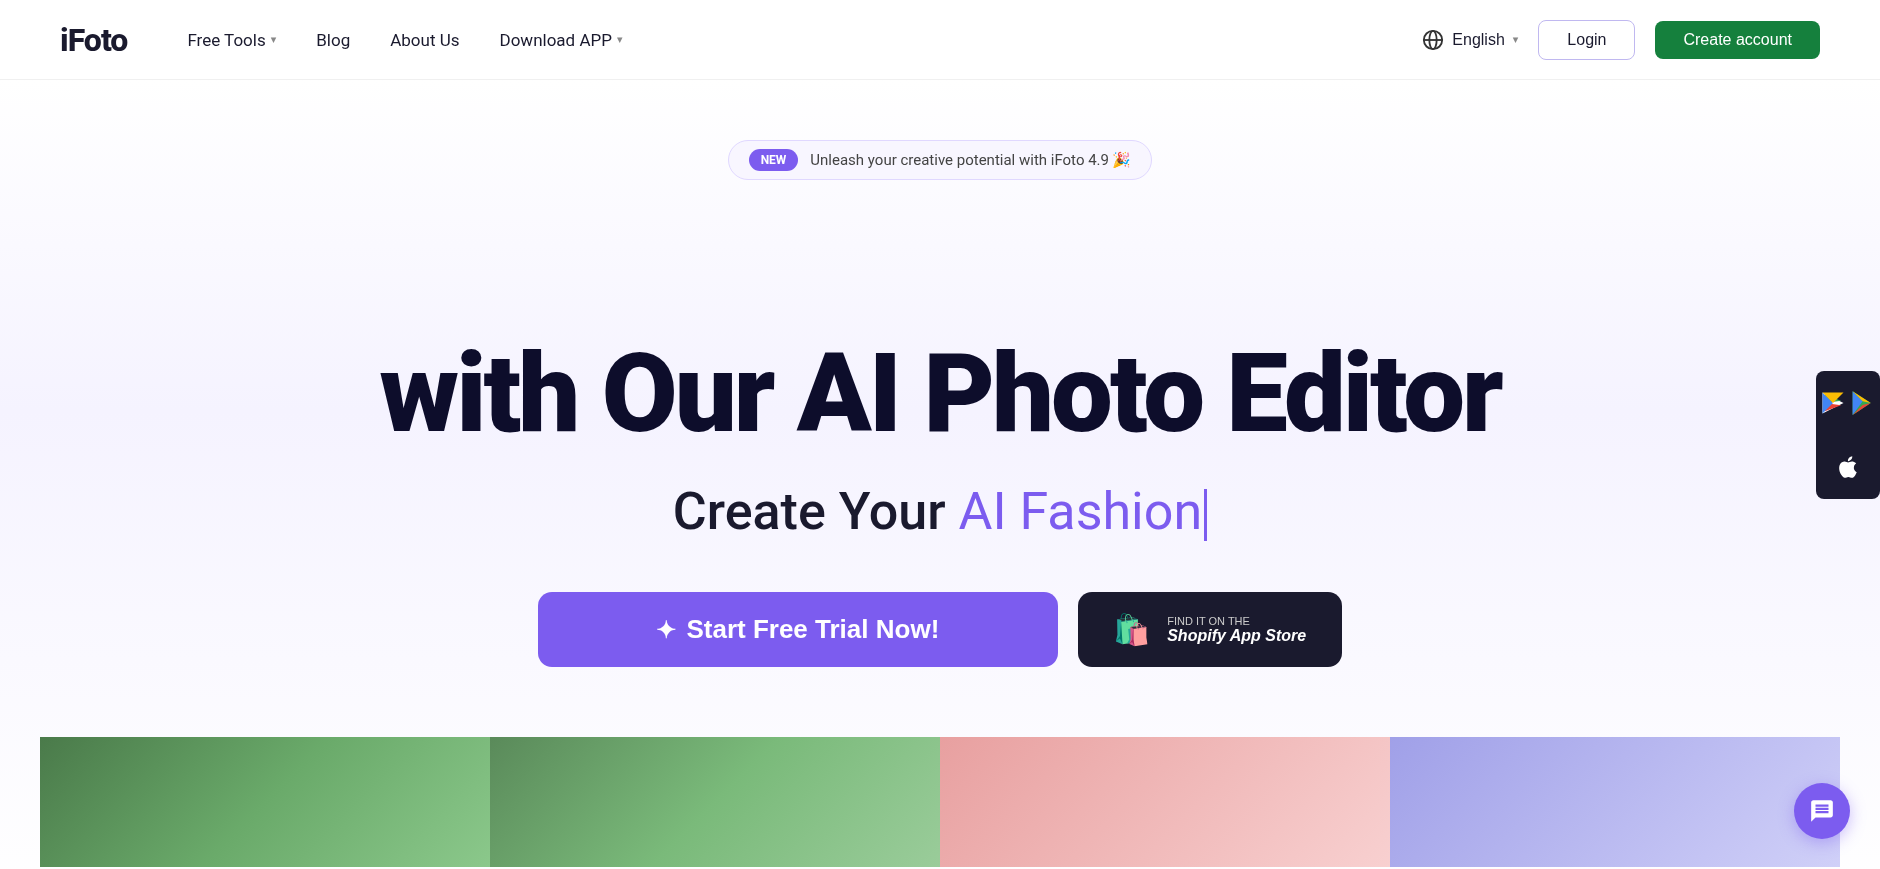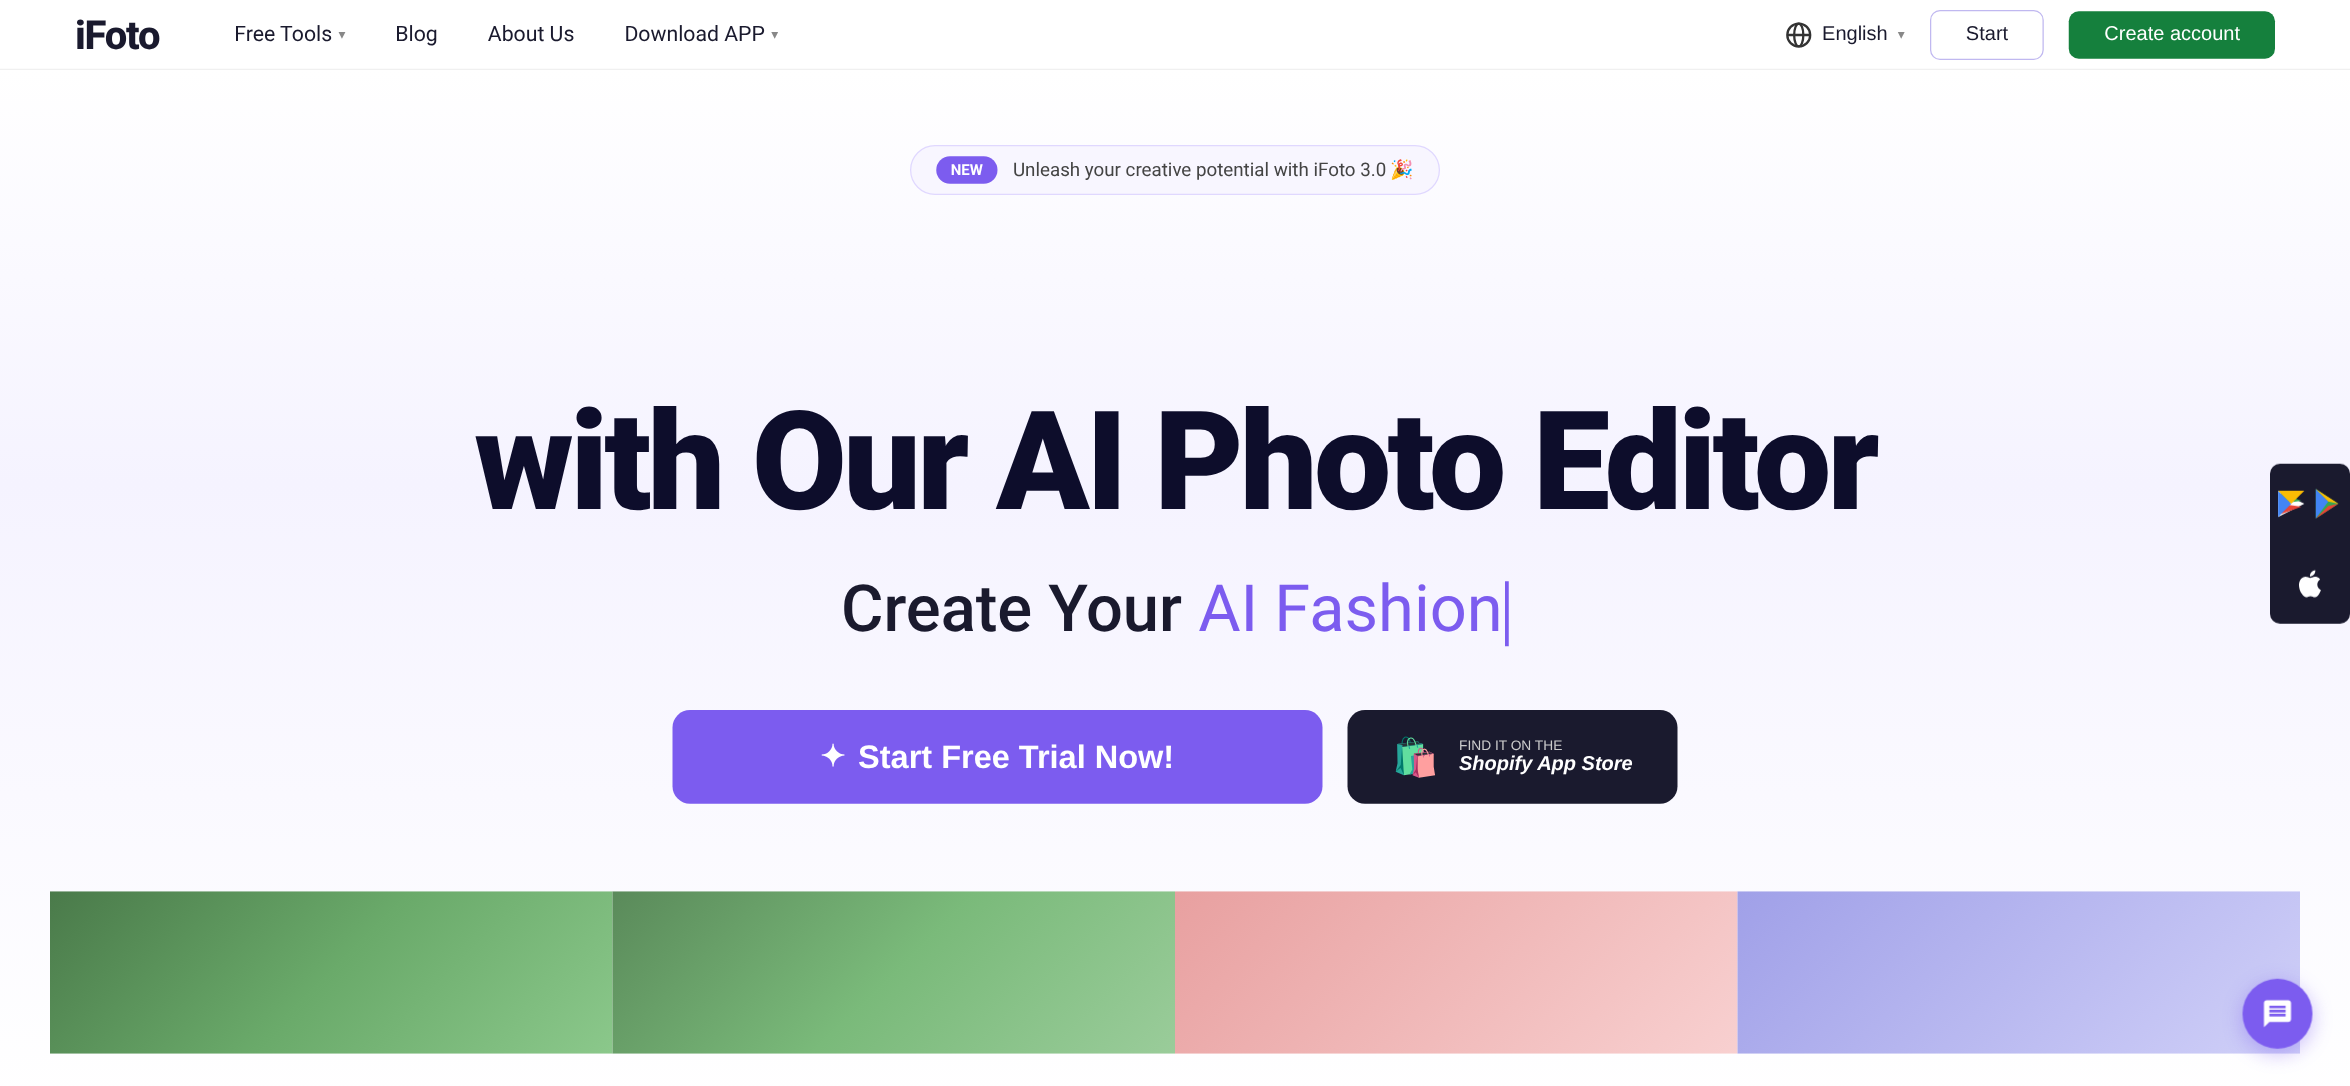--- a/index.html
+++ b/index.html
@@ -9,21 +9,21 @@
       overflow-x: hidden;
       width: 1880px;
       min-height: 869px;
     }
 
     
     nav {
       display: flex;
       align-items: center;
       padding: 0 60px;
-      height: 56px;
+      height: 80px;
       border-bottom: 1px solid #f0f0f0;
       position: relative;
       z-index: 10;
       background: #fff;
     }
     .logo {
       font-size: 32px;
       font-weight: 800;
       color: #6B5CE7;
       margin-right: 60px;
@@ -289,30 +289,30 @@
   <div class="nav-right">
     <button class="lang-btn">
       <svg class="globe-icon" viewBox="0 0 24 24" fill="none" stroke="#333" stroke-width="2">
         <circle cx="12" cy="12" r="10"></circle>
         <ellipse cx="12" cy="12" rx="4" ry="10"></ellipse>
         <line x1="2" y1="12" x2="22" y2="12"></line>
       </svg>
       <span>English</span>
       <span style="font-size:11px;color:#888">▾</span>
     </button>
-    <button class="login-btn">Start</button>
+    <button class="login-btn">Login</button>
     <button class="create-btn">Create account</button>
   </div>
 </nav>
 
 <section class="hero">
 
   <div class="new-badge-wrap">
     <span class="new-badge">NEW</span>
-    <span class="new-text">Unleash your creative potential with iFoto 3.0 🎉</span>
+    <span class="new-text">Unleash your creative potential with iFoto 4.9 🎉</span>
   </div>
 
   <h1 class="hero-title">
     <br>
     <span>with Our AI Photo Editor</span>
   </h1>
 
   <div class="hero-subtitle">
     <span>Create Your </span><span class="hero-subtitle-accent">AI Fashion</span><span class="cursor"></span>
   </div>

